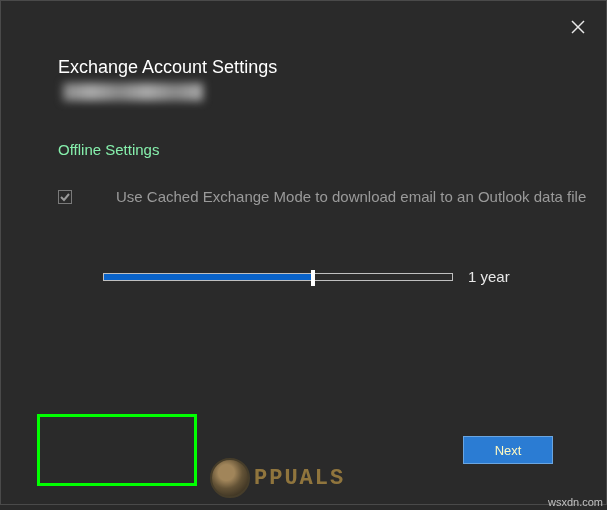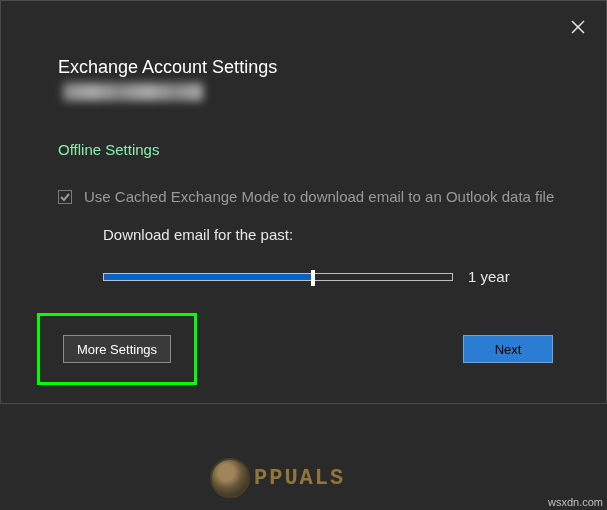--- a/index.html
+++ b/index.html
@@ -15,21 +15,21 @@
       font-family: "Segoe UI", Arial, sans-serif;
       position: relative;
       overflow: hidden;
     }
     
     .dialog {
       position: absolute;
       top: 0;
       left: 0;
       width: 607px;
-      height: 404px;
+      height: 505px;
       background: #2a2a2a;
       border: 1px solid #4a4a4a;
       padding: 0;
     }
     
     .close-btn {
       position: absolute;
       top: 16px;
       right: 18px;
       width: 20px;
@@ -99,20 +99,21 @@
       width: 10px;
       height: 10px;
       stroke: #9a9a9a;
       stroke-width: 2;
       fill: none;
     }
     
     .checkbox-label {
       color: #9a9a9a;
       font-size: 15px;
+      margin-left: 32px;
     }
     
     .slider-label {
       position: absolute;
       top: 225px;
       left: 102px;
       color: #e8e8e8;
       font-size: 15px;
     }
     
@@ -183,21 +184,21 @@
     }
     
     .next-btn {
       position: absolute;
       right: 53px;
       bottom: 40px;
       width: 90px;
       height: 28px;
       background: #2b7cd3;
       border: 1px solid #6aa5e0;
-      color: #000000;
+      color: #fef9c3;
       font-size: 13px;
       display: flex;
       align-items: center;
       justify-content: center;
       cursor: pointer;
     }
     
     .watermark {
       position: absolute;
       bottom: 12px;
@@ -252,33 +253,31 @@
 
   <div class="checkbox-row">
     <div class="checkbox">
       <svg viewBox="0 0 10 10">
         <polyline points="1,5 4,8 9,2"></polyline>
       </svg>
     </div>
     <span class="checkbox-label">Use Cached Exchange Mode to download email to an Outlook data file</span>
   </div>
 
-  <div class="slider-label">Download email for the past:</div>
 
   <div class="slider-container">
     <div class="slider-track">
       <div class="slider-fill"></div>
       <div class="slider-thumb"></div>
     </div>
     <span class="slider-value">1 year</span>
   </div>
 
   <div class="more-settings-highlight"></div>
 
-  <div class="more-settings-btn">More Settings</div>
 
   <div class="next-btn">Next</div>
 
 </div>
 
 <div class="watermark">
   <div class="watermark-avatar"></div>
   <span class="watermark-text">PPUALS</span>
 </div>
 

